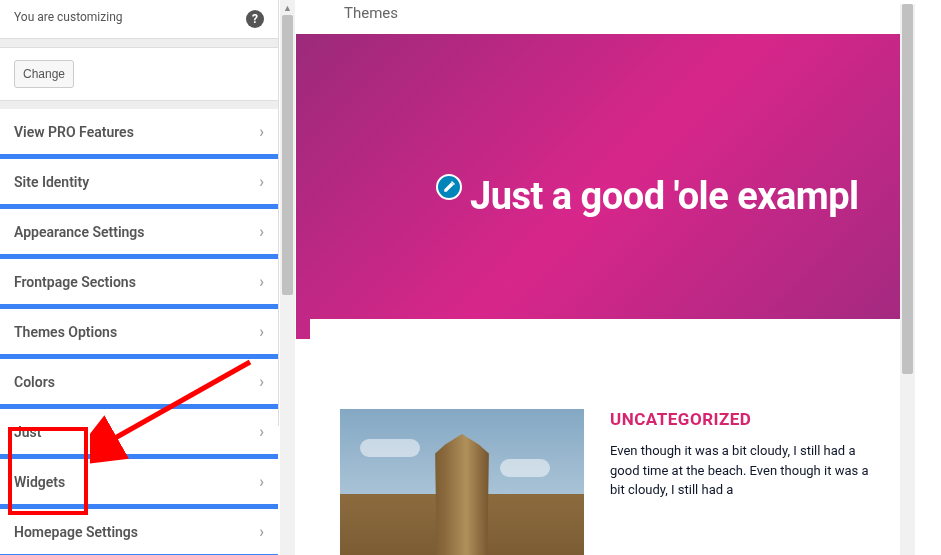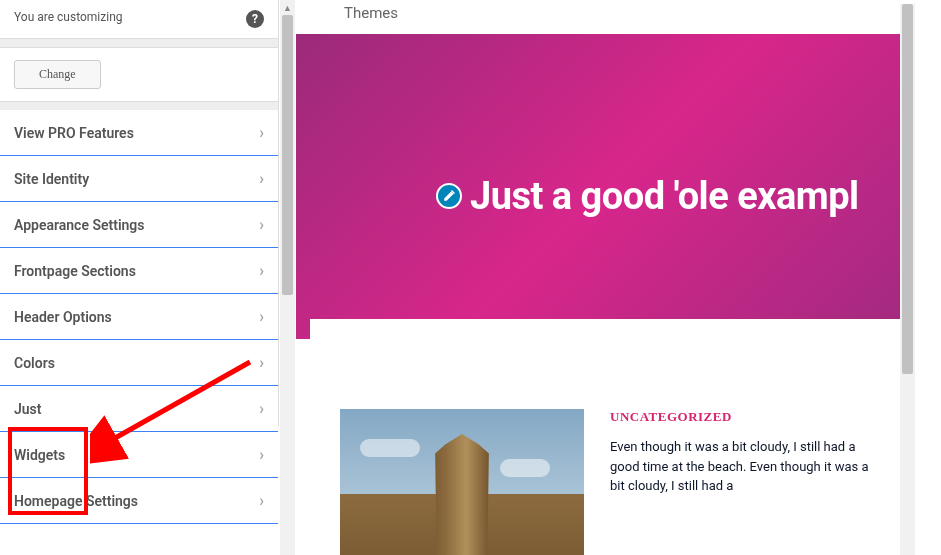--- a/index.html
+++ b/index.html
@@ -7,48 +7,48 @@
 
 .sidebar { position: absolute; left: 0; top: 0; width: 279px; height: 426px; background: #eee; border-right: 1px solid #ddd; }
 .sidebar-header { background: #fff; padding: 10px 14px 14px; border-bottom: 1px solid #ddd; position: relative; }
 .customizing-label { font-size: 12px; color: #555; }
 .help-icon { position: absolute; right: 14px; top: 10px; width: 18px; height: 18px; border-radius: 50%; background: #555; color: #fff; font-size: 12px; display: flex; align-items: center; justify-content: center; font-weight: bold; cursor: pointer; }
 .theme-title { font-size: 18px; color: #555; font-weight: 400; margin-top: 4px; }
 
 .preview-row { background: #fff; padding: 12px 14px; margin-top: 8px; border-top: 1px solid #ddd; border-bottom: 1px solid #ddd; display: flex; justify-content: space-between; align-items: center; }
 .preview-text { font-size: 12px; color: #555; }
 .preview-theme { font-size: 13px; font-weight: 600; color: #333; }
-.change-btn { background: #f7f7f7; border: 1px solid #ccc; color: #555; padding: 6px 24px; border-radius: 3px; font-size: 12px; cursor: pointer; font-family: Liberation Serif, serif; }
+.change-btn { background: #f7f7f7; border: 1px solid #ccc; color: #555; padding: 6px 8px; border-radius: 3px; font-size: 12px; cursor: pointer; }
 
 .menu-list { margin-top: 8px; }
-.menu-item { background: #fff; border-bottom: 1px solid #3b82f6; padding: 13px 14px; display: flex; justify-content: space-between; align-items: center; cursor: pointer; font-size: 14px; color: #555; font-weight: 600; }
+.menu-item { background: #fff; border-bottom: 5px solid #3b82f6; padding: 13px 14px; display: flex; justify-content: space-between; align-items: center; cursor: pointer; font-size: 14px; color: #555; font-weight: 600; }
 .chevron { color: #a0a5aa; font-size: 16px; }
 
 .scrollbar { position: absolute; left: 280px; top: 0; width: 15px; height: 555px; background: #f1f1f1; }
 .scroll-thumb { position: absolute; left: 2px; top: 0; width: 11px; height: 280px; background: #c1c1c1; border-radius: 2px; }
 .scroll-arrow-up { position: absolute; left: 0; top: 0; width: 15px; height: 15px; display:flex; align-items:center; justify-content:center; font-size:9px; color:#888;}
 
 .preview-pane { position: absolute; left: 296px; top: 4px; width: 619px; height: 555px; overflow: hidden; background: #fff; }
 .preview-scroll { position: absolute; right: 0; top: 0; width: 15px; height: 555px; background: #f1f1f1; }
 .preview-scroll-thumb { position: absolute; left: 2px; top: 0; width: 11px; height: 370px; background: #c1c1c1; border-radius: 2px; }
 
 .preview-top { padding: 0 0 6px 48px; font-size: 15px; color: #666; }
 .hero { background: linear-gradient(135deg, #9b2a7a 0%, #d8268b 50%, #a02a7f 100%); height: 305px; margin-top: 6px; position: relative; overflow: hidden; }
-.hero-title { position: absolute; top: 140px; left: 140px; color: #fff; font-size: 38px; font-weight: 700; letter-spacing: -0.5px; display: flex; align-items: center; white-space: nowrap; }
+.hero-title { position: absolute; top: 140px; left: 140px; color: #fff; font-size: 38px; font-weight: 700; letter-spacing: -0.5px; display: flex; align-items: flex-start; white-space: nowrap; }
 .edit-pill { width: 26px; height: 26px; border-radius: 50%; background: #0085ba; border: 2px solid #fff; display: inline-flex; align-items: center; justify-content: center; margin-right: 8px; cursor: pointer; }
 .edit-pill svg { width: 12px; height: 12px; fill: #fff; }
 
 .card { background: #fff; margin: -20px 14px 0 14px; padding: 90px 30px 20px; position: relative; }
 .post-row { display: flex; gap: 26px; }
 .post-img { width: 244px; height: 155px; background: linear-gradient(to bottom, #84a8c4 0%, #a9c3d6 55%, #8b6b3e 55%, #7a5a32 100%); position: relative; overflow:hidden; }
 .tower { position: absolute; left: 80px; bottom: 0; width: 84px; height: 130px; background: linear-gradient(to right, #6b4a26 0%, #8a6a3d 30%, #b0905a 55%, #7a5a32 80%, #5a3e20 100%); clip-path: polygon(20% 100%, 18% 15%, 30% 8%, 40% 4%, 50% 0%, 60% 4%, 70% 8%, 82% 15%, 80% 100%); }
 .cloud { position: absolute; width: 60px; height: 18px; background: rgba(255,255,255,0.5); border-radius: 20px; top: 30px; left: 20px; }
 .cloud2 { top: 50px; left: 160px; width: 50px; }
 .post-meta { flex: 1; }
-.category { color: #d6246e; font-size: 13px; font-weight: 700; letter-spacing: 0.5px; text-transform: uppercase; font-family: Liberation Serif, serif; }
+.category { color: #d6246e; font-size: 17px; font-weight: 700; letter-spacing: 0.5px; text-transform: uppercase; }
 .post-title { font-size: 20px; font-weight: 700; color: #333; margin-top: 10px; line-height: 1.3; }
 .post-excerpt { font-size: 13px; color: #0f172a; margin-top: 12px; line-height: 1.5; }
 
 .annotation-box { position: absolute; left: 8px; top: 427px; width: 80px; height: 88px; border: 4px solid #f00; pointer-events: none; z-index: 50; }
 .annotation-arrow { position: absolute; left: 90px; top: 354px; z-index: 50; pointer-events: none; }
 </style>
 </head>
 <body>
 
 <div class="sidebar">
@@ -72,21 +72,21 @@
     </div>
     <div class="menu-item">
       <span>Appearance Settings</span>
       <span class="chevron">›</span>
     </div>
     <div class="menu-item">
       <span>Frontpage Sections</span>
       <span class="chevron">›</span>
     </div>
     <div class="menu-item">
-      <span>Header Options</span>
+      <span>Themes Options</span>
       <span class="chevron">›</span>
     </div>
     <div class="menu-item">
       <span>Colors</span>
       <span class="chevron">›</span>
     </div>
     <div class="menu-item">
       <span>Just</span>
       <span class="chevron">›</span>
     </div>

